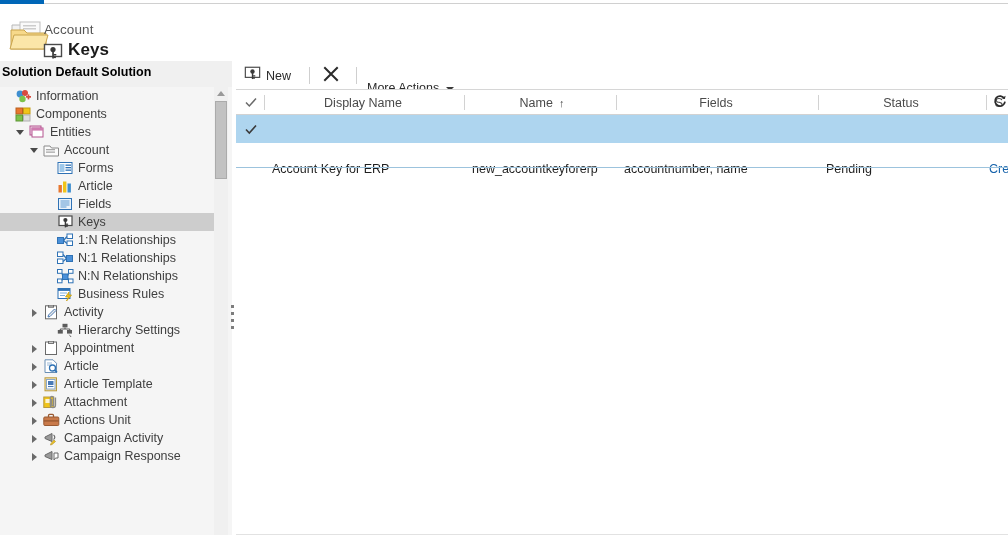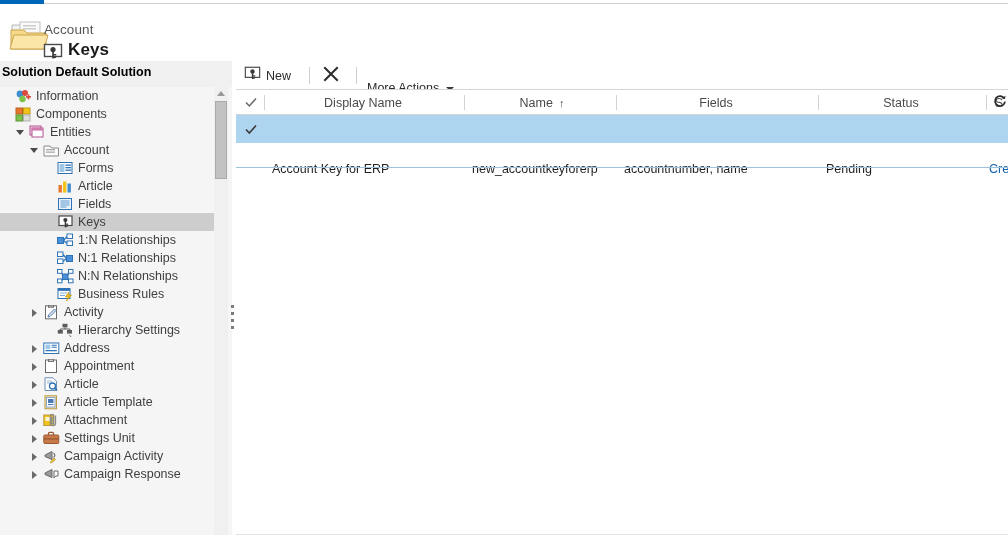--- a/index.html
+++ b/index.html
@@ -381,34 +381,20 @@
           </span>
           <span class="tlabel">Hierarchy Settings</span>
         </div>
         <div class="tree-item">
           <span style="flex: 0 0 28px; height: 18px;"></span>
           <span class="tw">
             <i class="tri"></i>
           </span>
           <span class="ticon">
             <svg width="17" height="15" viewBox="0 0 17 15">
-              <rect x="0.8" y="2" width="15" height="10.5" fill="#ffffff" stroke="#2f72b5"></rect>
-              <rect x="2.4" y="3.6" width="5" height="4.5" fill="#9ec8ea"></rect>
-              <path d="M8.6 4.2 h5.2 M8.6 6.2 h5.2 M2.4 9.6 h11.4" stroke="#2f72b5" stroke-width="1.1"></path>
-            </svg>
-          </span>
-          <span class="tlabel">Address</span>
-        </div>
-        <div class="tree-item">
-          <span style="flex: 0 0 28px; height: 18px;"></span>
-          <span class="tw">
-            <i class="tri"></i>
-          </span>
-          <span class="ticon">
-            <svg width="17" height="15" viewBox="0 0 17 15">
               <rect x="2.5" y="1" width="11" height="12.5" fill="#ffffff" stroke="#6a6a6a"></rect>
               <rect x="5.5" y="0.2" width="5" height="2.2" fill="#d8d8d8" stroke="#6a6a6a"></rect>
             </svg>
           </span>
           <span class="tlabel">Appointment</span>
         </div>
         <div class="tree-item">
           <span style="flex: 0 0 28px; height: 18px;"></span>
           <span class="tw">
             <i class="tri"></i>
@@ -457,21 +443,21 @@
           <span class="tw">
             <i class="tri"></i>
           </span>
           <span class="ticon">
             <svg width="17" height="15" viewBox="0 0 17 15">
               <rect x="0.8" y="4" width="15" height="8.5" rx="1" fill="#c97a4a" stroke="#9a5a32"></rect>
               <path d="M5.5 4 v-1.6 a1 1 0 0 1 1 -1 h3 a1 1 0 0 1 1 1 v1.6" fill="none" stroke="#9a5a32" stroke-width="1.3"></path>
               <rect x="0.8" y="7.2" width="15" height="1.4" fill="#9a5a32"></rect>
             </svg>
           </span>
-          <span class="tlabel">Settings Unit</span>
+          <span class="tlabel">Actions Unit</span>
         </div>
         <div class="tree-item">
           <span style="flex: 0 0 28px; height: 18px;"></span>
           <span class="tw">
             <i class="tri"></i>
           </span>
           <span class="ticon">
             <svg width="17" height="15" viewBox="0 0 17 15">
               <path d="M2 6 L9 2.5 v8 L2 7.5 z" fill="#9a9a9a" stroke="#6a6a6a"></path>
               <path d="M10.5 4 a2.6 2.6 0 0 1 0 4.5" stroke="#6a6a6a" stroke-width="1.2" fill="none"></path>

